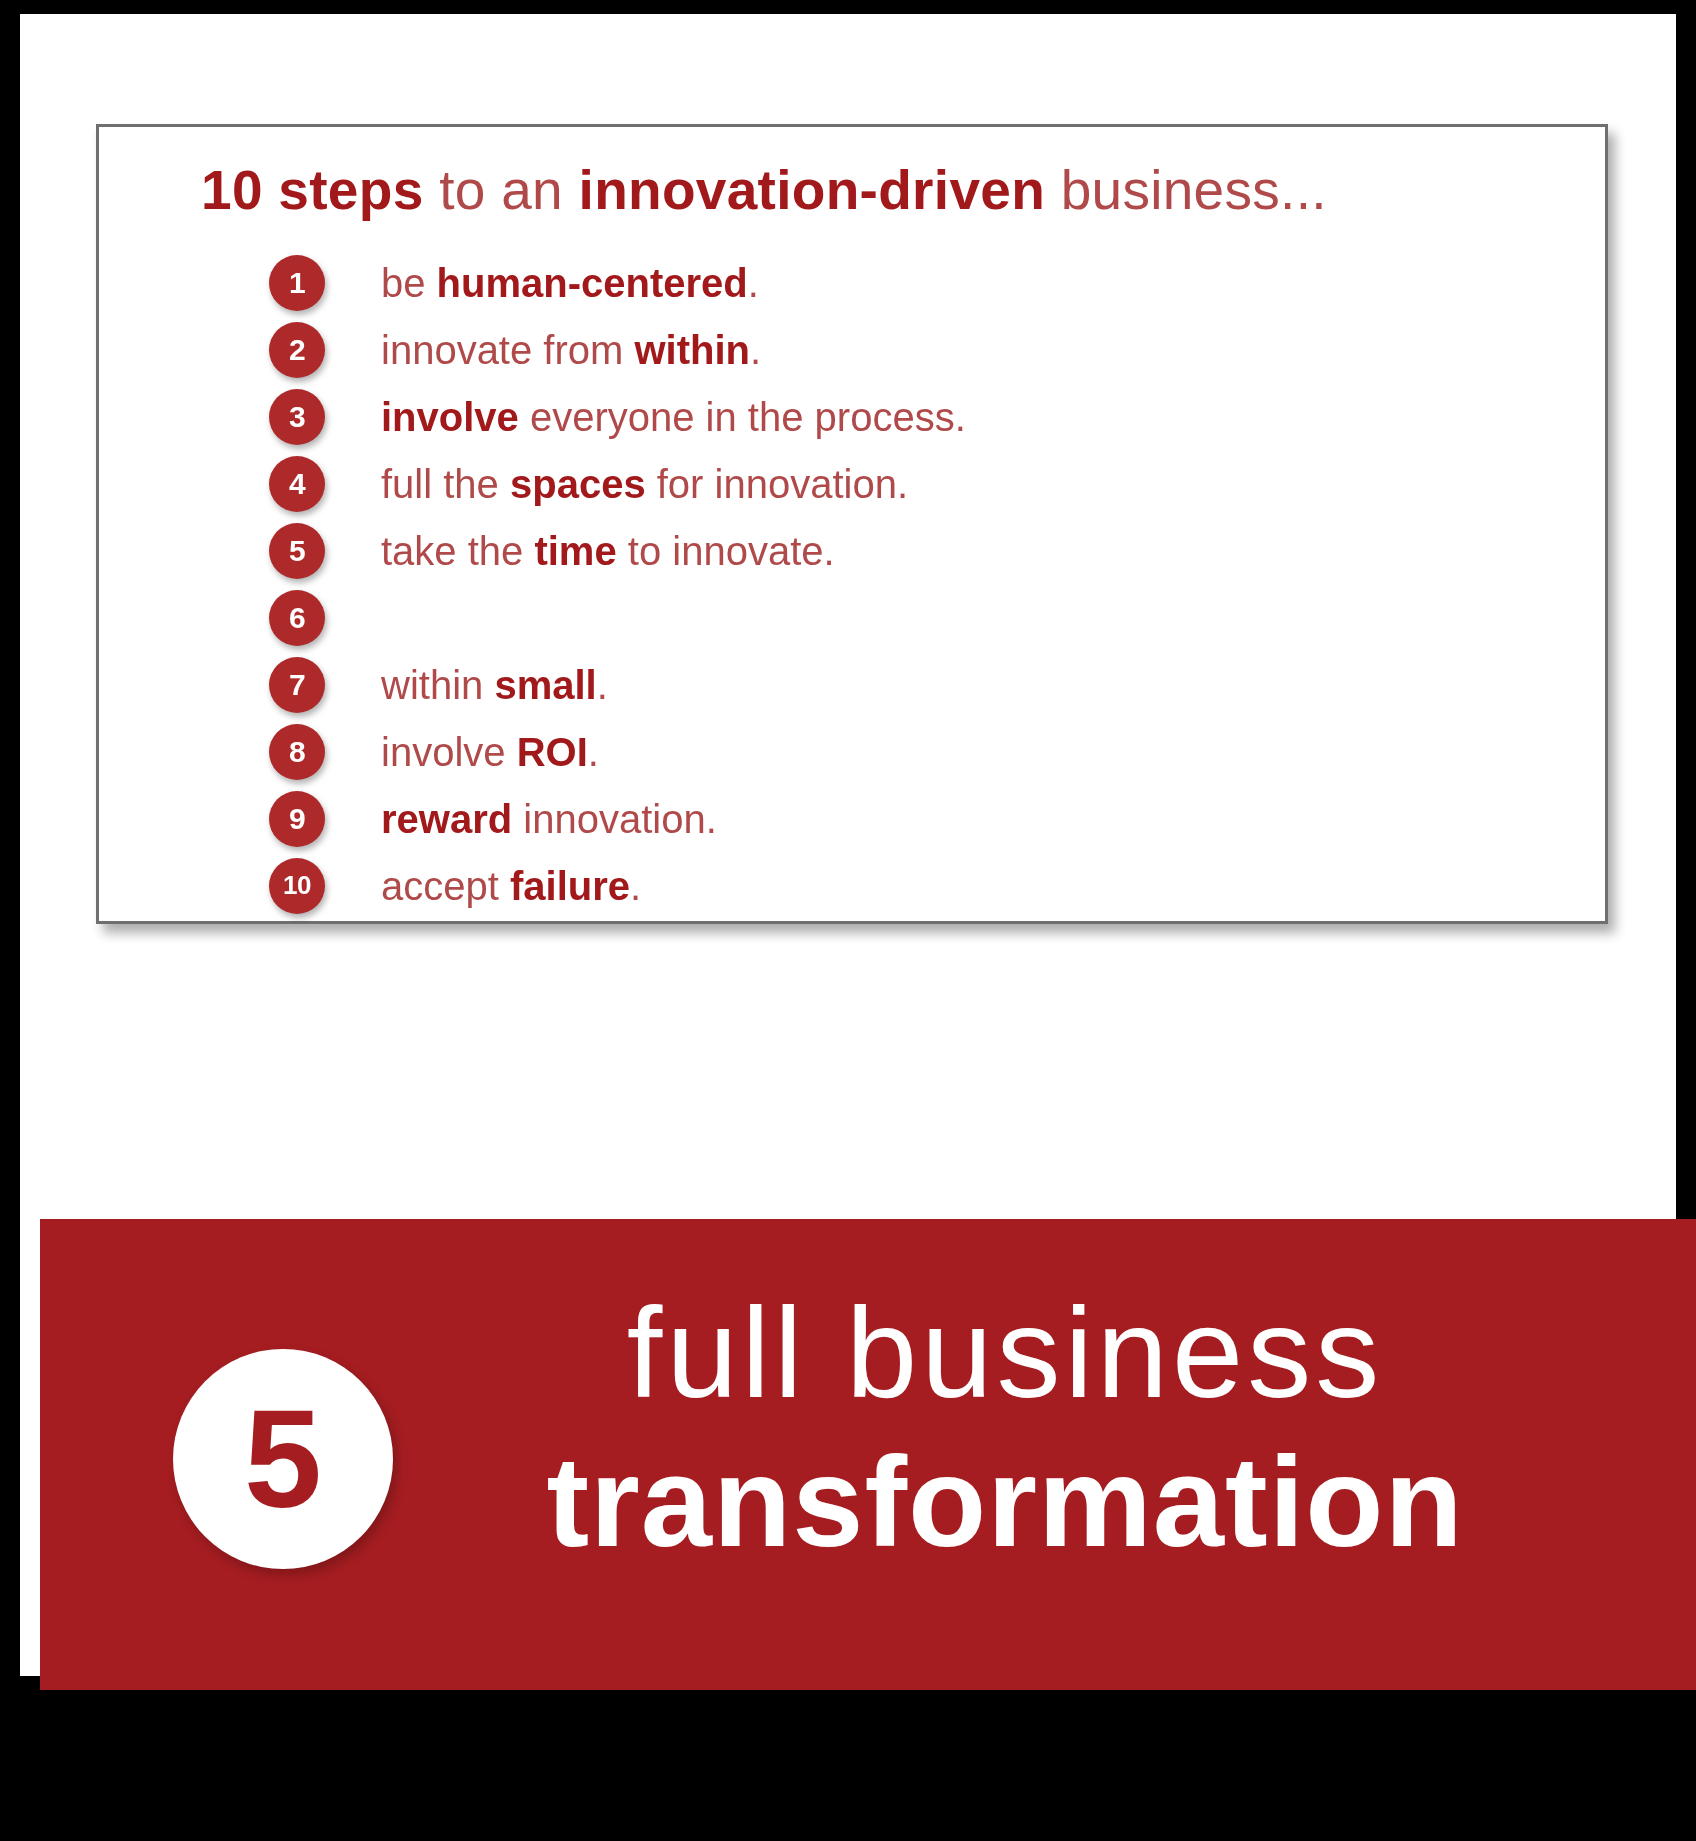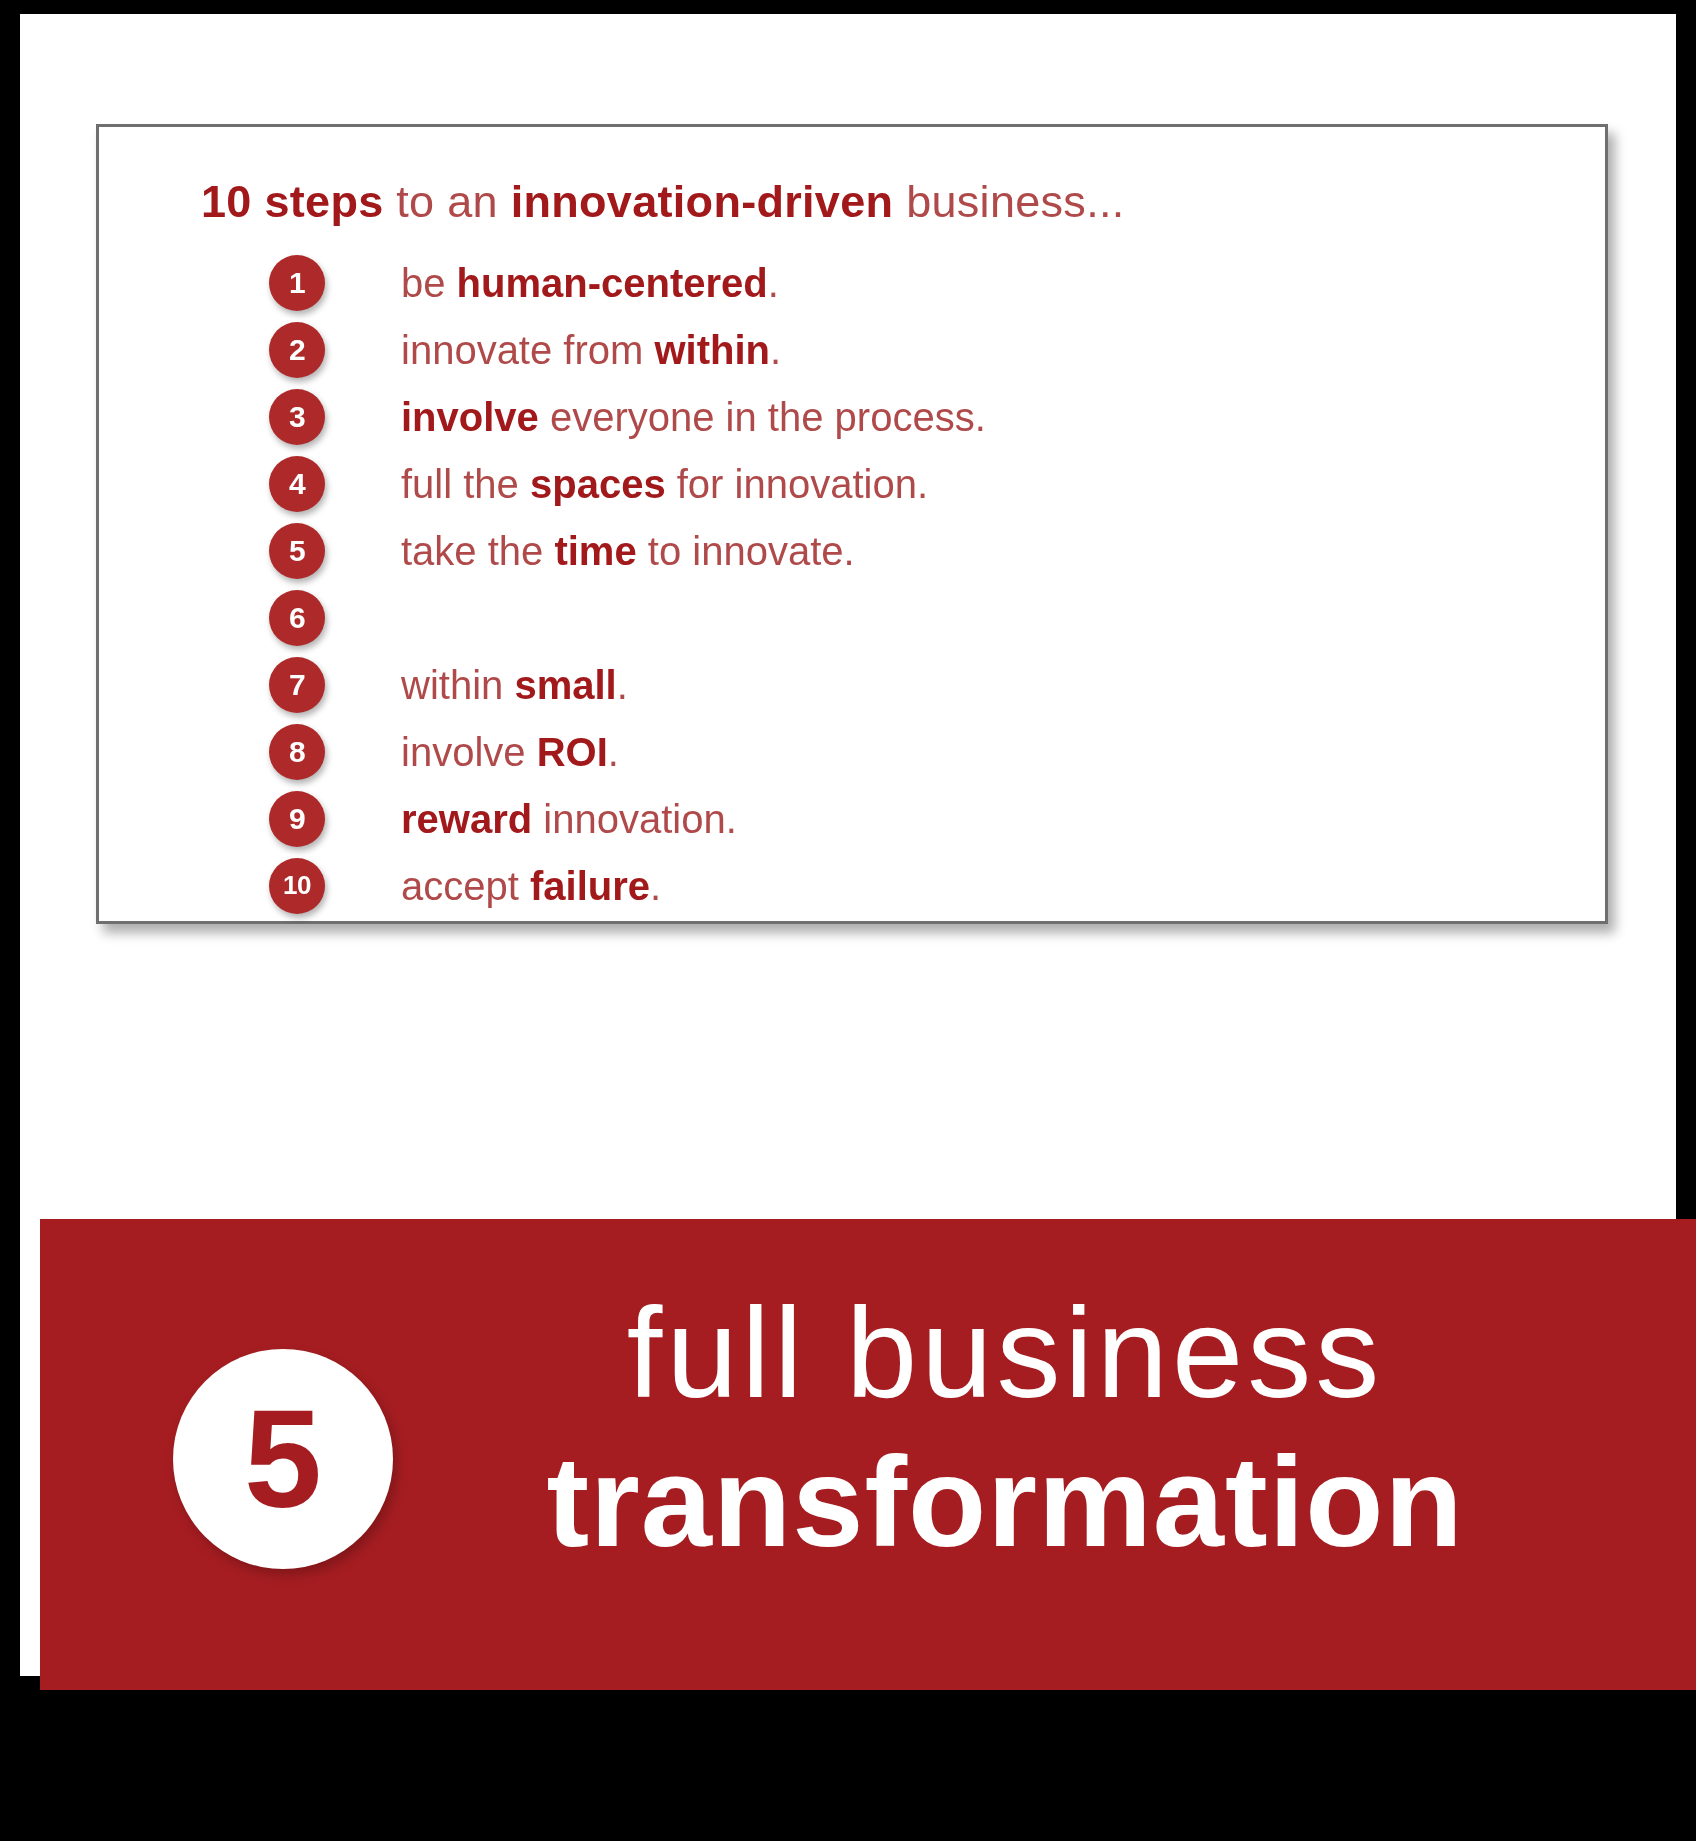--- a/index.html
+++ b/index.html
@@ -42,22 +42,22 @@
     height: 800px;
     background: #ffffff;
     border: 3px solid #6f6f6f;
     box-shadow: 7px 9px 11px rgba(0,0,0,0.32);
     box-sizing: border-box;
   }
 
   #list-title {
     position: absolute;
     left: 102px;
-    top: 52px;
-    font-size: 45px;
+    top: 36px;
+    font-size: 55px;
     letter-spacing: 0.3px;
     white-space: nowrap;
     line-height: 1;
   }
   .t-bold {
     font-weight: bold;
     color: #a2191b;
   }
   .t-light {
     font-weight: 300;
@@ -88,21 +88,21 @@
     font-size: 30px;
     font-weight: bold;
     display: flex;
     align-items: center;
     justify-content: center;
     box-shadow: 2px 4px 6px rgba(0,0,0,0.30);
     letter-spacing: -0.5px;
   }
   .badge.wide { font-size: 26px; }
   .step-text {
-    margin-left: 76px;
+    margin-left: 56px;
     font-size: 40px;
     line-height: 1;
     white-space: nowrap;
   }
 
   
   #banner {
     position: absolute;
     left: 20px;
     top: 1205px;

